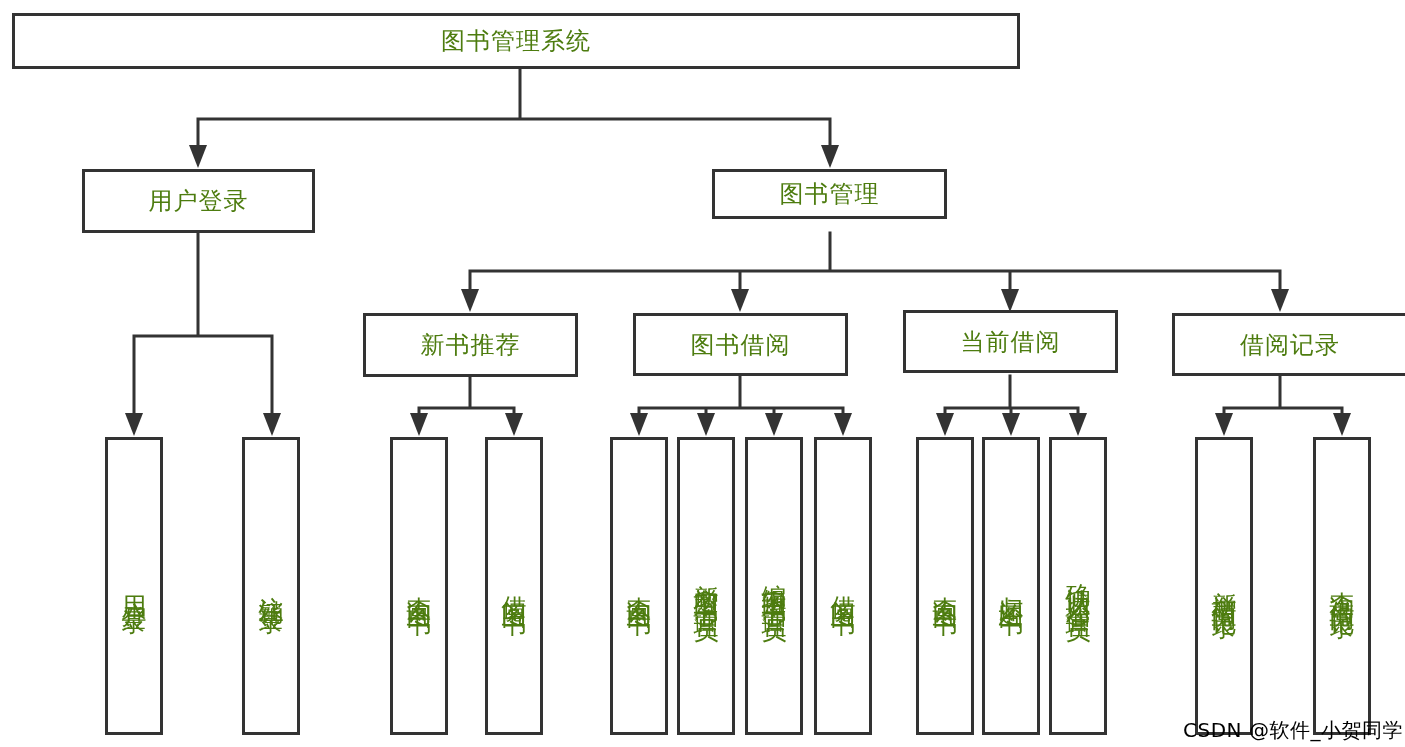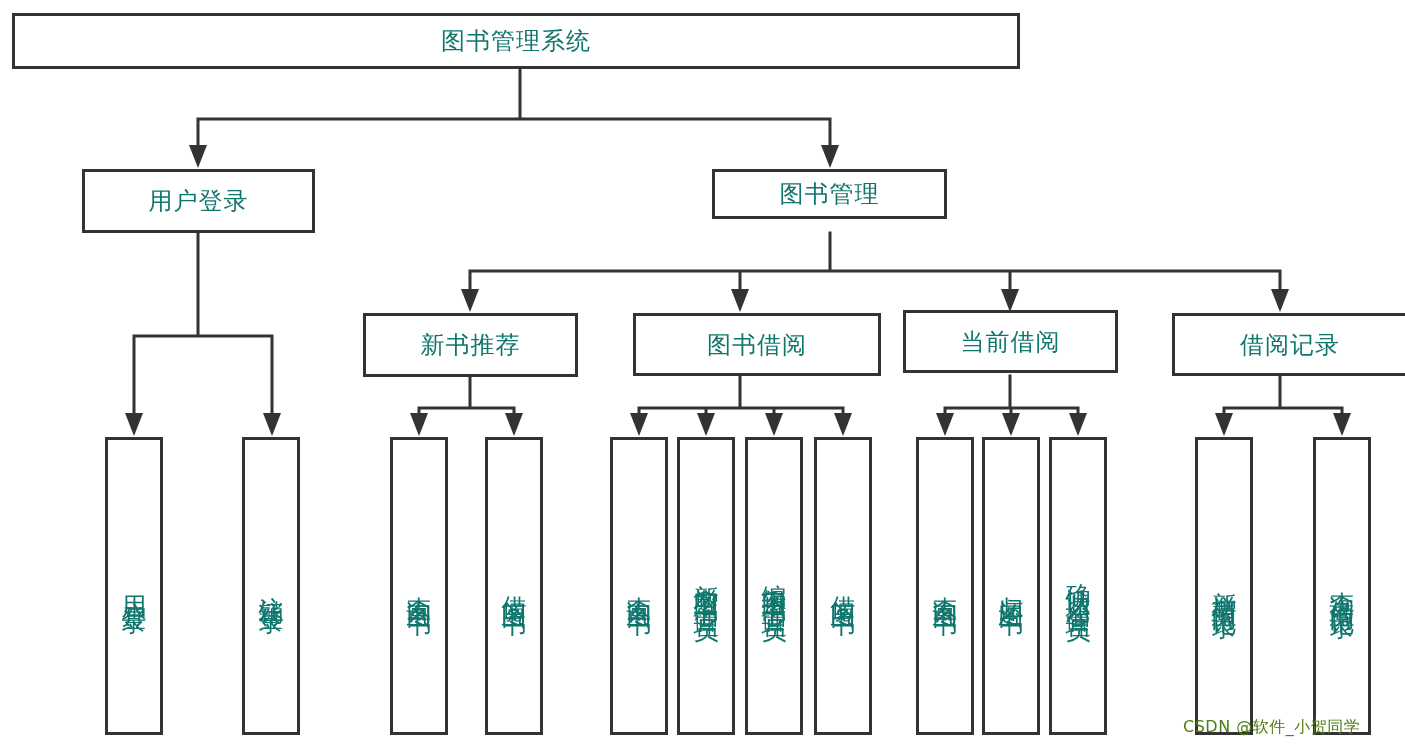--- a/index.html
+++ b/index.html
@@ -19,43 +19,43 @@
     position: absolute;
     left: 0;
     top: 0;
     pointer-events: none;
   }
   .box {
     position: absolute;
     box-sizing: border-box;
     background: #ffffff;
     border: 3px solid #333333;
-    color: #0f766e;
+    color: #4d7c0f;
     display: flex;
     align-items: center;
     justify-content: center;
     font-size: 24px;
     letter-spacing: 1px;
     white-space: nowrap;
     z-index: 2;
   }
   .vbox {
     writing-mode: vertical-rl;
     font-size: 25px;
     letter-spacing: 5px;
     line-height: 1;
     white-space: normal;
   }
   #watermark {
     position: absolute;
     left: 1183px;
     top: 717px;
-    font-size: 16px;
+    font-size: 20px;
     letter-spacing: 0.5px;
-    color: #4d7c0f;
+    color: #000000;
     z-index: 5;
     white-space: nowrap;
   }
 </style>
 </head>
 <body>
 
 <div id="canvas">
 
   <svg id="connectors" width="1405" height="747" viewBox="0 0 1405 747">
@@ -111,21 +111,21 @@
       <polygon points="1333,413 1351,413 1342,436"></polygon>
     </g>
   </svg>
 
   <div class="box" style="left:12px; top:13px; width:1008px; height:56px;">图书管理系统</div>
 
   <div class="box" style="left:82px; top:169px; width:233px; height:64px;">用户登录</div>
   <div class="box" style="left:712px; top:169px; width:235px; height:50px;">图书管理</div>
 
   <div class="box" style="left:363px; top:313px; width:215px; height:64px;">新书推荐</div>
-  <div class="box" style="left:633px; top:313px; width:248px; height:63px;">图书借阅</div>
+  <div class="box" style="left:633px; top:313px; width:215px; height:63px;">图书借阅</div>
   <div class="box" style="left:903px; top:310px; width:215px; height:63px;">当前借阅</div>
   <div class="box" style="left:1172px; top:313px; width:236px; height:63px;">借阅记录</div>
 
   <div class="box vbox" style="left:105px; top:437px; width:58px; height:298px;">用户登录</div>
   <div class="box vbox" style="left:242px; top:437px; width:58px; height:298px;">注销登录</div>
 
   <div class="box vbox" style="left:390px; top:437px; width:58px; height:298px;">查询图书</div>
   <div class="box vbox" style="left:485px; top:437px; width:58px; height:298px;">借阅图书</div>
 
   <div class="box vbox" style="left:610px; top:437px; width:58px; height:298px;">查询图书</div>

